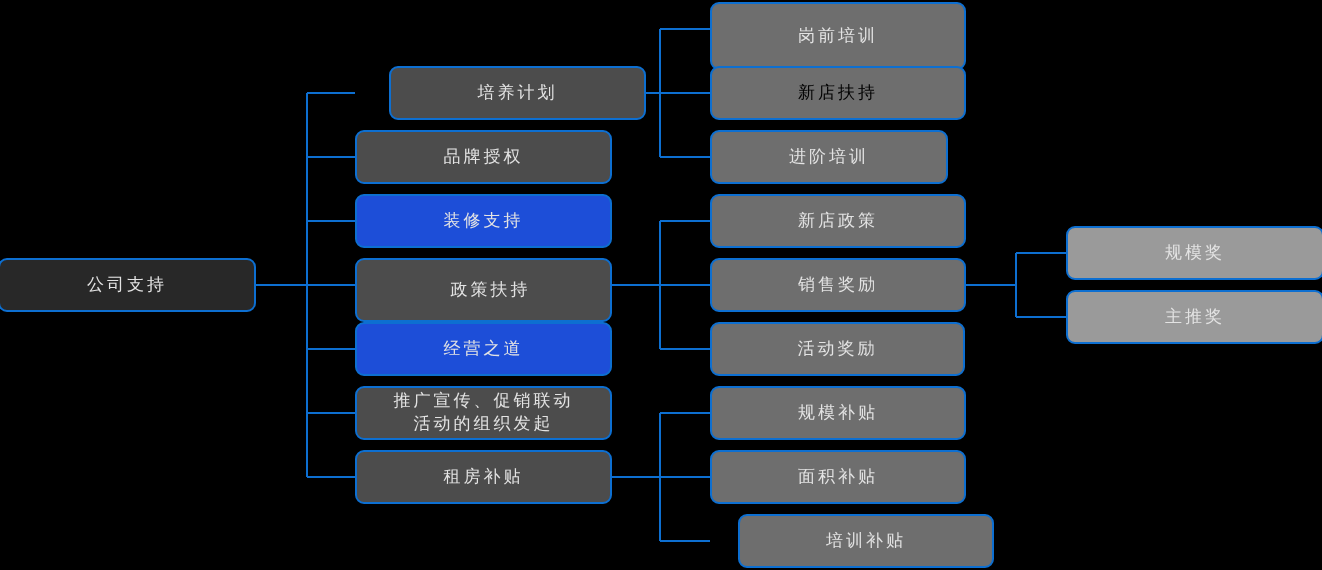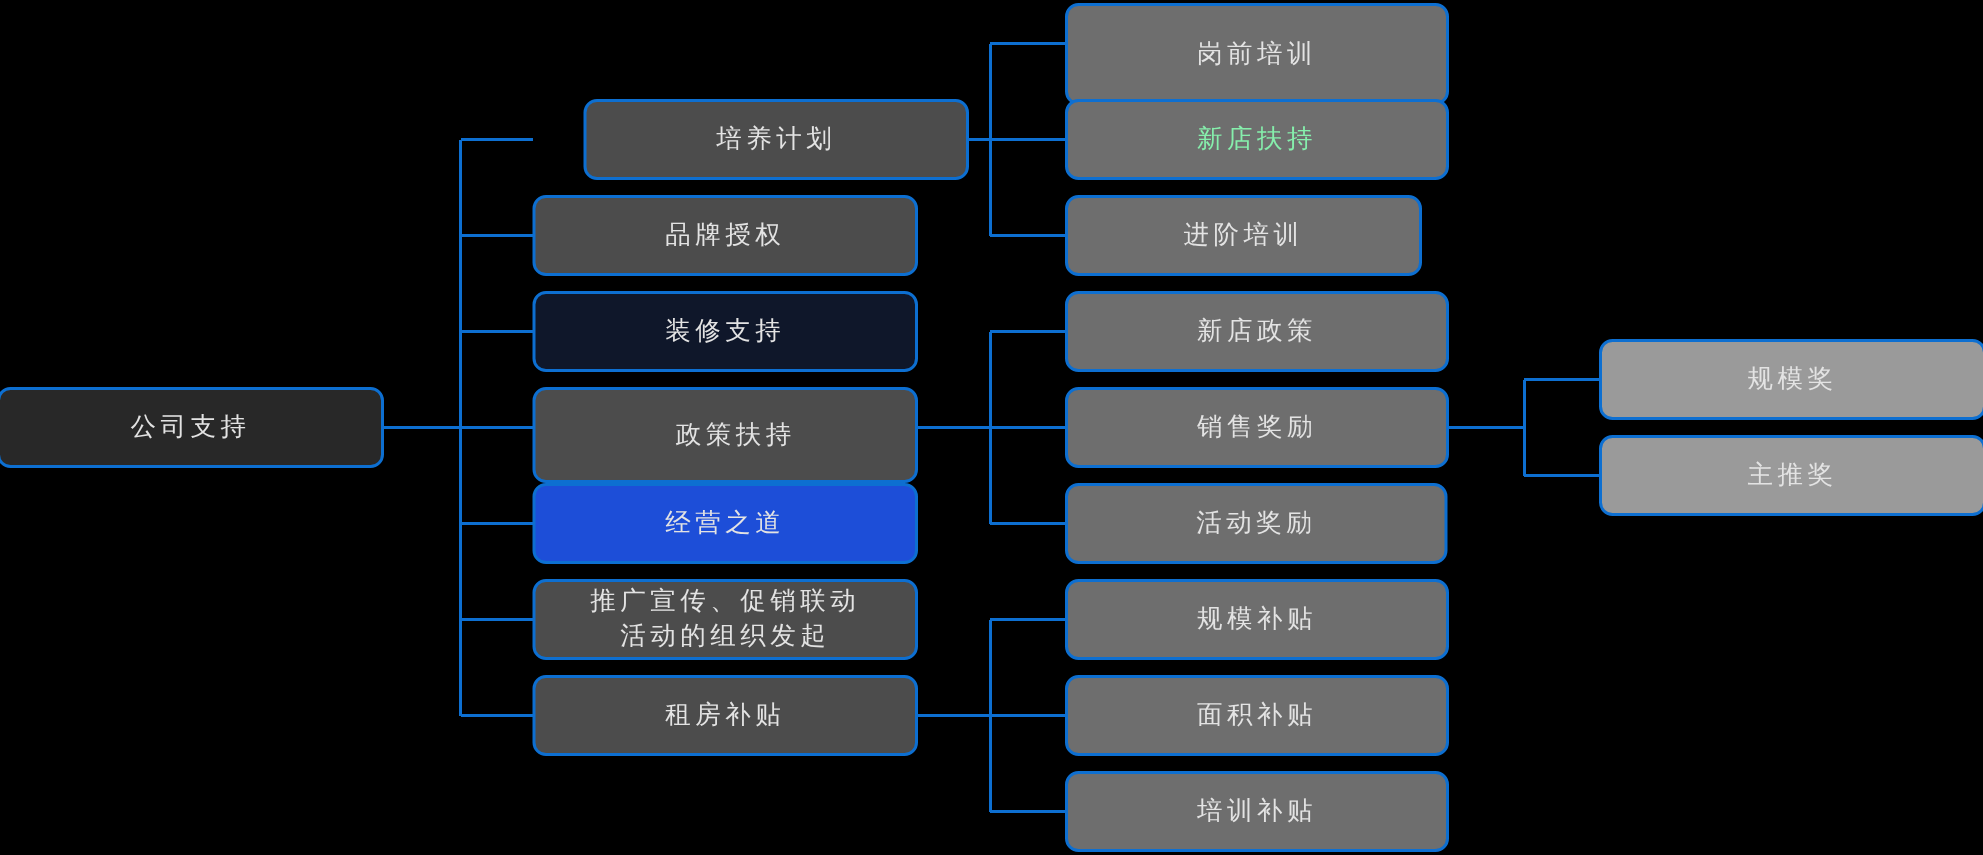--- a/index.html
+++ b/index.html
@@ -78,31 +78,31 @@
       <line x1="660" y1="541" x2="710" y2="541" stroke="#0d6fd1" stroke-width="2" shape-rendering="crispEdges"></line>
       <line x1="966" y1="285" x2="1016" y2="285" stroke="#0d6fd1" stroke-width="2" shape-rendering="crispEdges"></line>
       <line x1="1016" y1="253" x2="1016" y2="317" stroke="#0d6fd1" stroke-width="2" shape-rendering="crispEdges"></line>
       <line x1="1016" y1="253" x2="1066" y2="253" stroke="#0d6fd1" stroke-width="2" shape-rendering="crispEdges"></line>
       <line x1="1016" y1="317" x2="1066" y2="317" stroke="#0d6fd1" stroke-width="2" shape-rendering="crispEdges"></line>
     </svg>
   <div id="nodes">
       <div class="node lvl0" style="left: -2px; top: 258px; width: 258px; height: 54px; background: rgb(40, 40, 40); border-color: rgb(13, 111, 209); color: rgb(227, 227, 227);">公司支持</div>
       <div class="node lvl1" style="left: 355px; top: 66px; width: 257px; height: 54px; background: rgb(76, 76, 76); border-color: rgb(13, 111, 209); color: rgb(227, 227, 227); margin-left: 34px;">培养计划</div>
       <div class="node lvl1" style="left: 355px; top: 130px; width: 257px; height: 54px; background: rgb(76, 76, 76); border-color: rgb(13, 111, 209); color: rgb(227, 227, 227);">品牌授权</div>
-      <div class="node lvl1" style="left: 355px; top: 194px; width: 257px; height: 54px; background: #0f172a; border-color: rgb(13, 111, 209); color: rgb(227, 227, 227);">装修支持</div>
+      <div class="node lvl1" style="left: 355px; top: 194px; width: 257px; height: 54px; background: #1d4ed8; border-color: rgb(13, 111, 209); color: rgb(227, 227, 227);">装修支持</div>
       <div class="node lvl1" style="left: 355px; top: 258px; width: 257px; height: 64px; background: rgb(76, 76, 76); border-color: rgb(13, 111, 209); color: rgb(227, 227, 227); padding-left: 20px;">政策扶持</div>
       <div class="node lvl1" style="left: 355px; top: 322px; width: 257px; height: 54px; background: #1d4ed8; border-color: rgb(13, 111, 209); color: rgb(227, 227, 227);">经营之道</div>
       <div class="node lvl1" style="left: 355px; top: 386px; width: 257px; height: 54px; background: rgb(76, 76, 76); border-color: rgb(13, 111, 209); color: rgb(227, 227, 227);">推广宣传、促销联动
 活动的组织发起</div>
       <div class="node lvl1" style="left: 355px; top: 450px; width: 257px; height: 54px; background: rgb(76, 76, 76); border-color: rgb(13, 111, 209); color: rgb(227, 227, 227);">租房补贴</div>
       <div class="node lvl2" style="left: 710px; top: 2px; width: 256px; height: 68px; background: rgb(110, 110, 110); border-color: rgb(13, 111, 209); color: rgb(227, 227, 227);">岗前培训</div>
-      <div class="node lvl2" style="left: 710px; top: 66px; width: 256px; height: 54px; background: rgb(110, 110, 110); border-color: rgb(13, 111, 209); color: #86efac;">新店扶持</div>
+      <div class="node lvl2" style="left: 710px; top: 66px; width: 256px; height: 54px; background: rgb(110, 110, 110); border-color: rgb(13, 111, 209); color: #000000;">新店扶持</div>
       <div class="node lvl2" style="left: 710px; top: 130px; width: 238px; height: 54px; background: rgb(110, 110, 110); border-color: rgb(13, 111, 209); color: rgb(227, 227, 227);">进阶培训</div>
       <div class="node lvl2" style="left: 710px; top: 194px; width: 256px; height: 54px; background: rgb(110, 110, 110); border-color: rgb(13, 111, 209); color: rgb(227, 227, 227);">新店政策</div>
       <div class="node lvl2" style="left: 710px; top: 258px; width: 256px; height: 54px; background: rgb(110, 110, 110); border-color: rgb(13, 111, 209); color: rgb(227, 227, 227);">销售奖励</div>
       <div class="node lvl2" style="left: 710px; top: 322px; width: 255px; height: 54px; background: rgb(110, 110, 110); border-color: rgb(13, 111, 209); color: rgb(227, 227, 227);">活动奖励</div>
       <div class="node lvl2" style="left: 710px; top: 386px; width: 256px; height: 54px; background: rgb(110, 110, 110); border-color: rgb(13, 111, 209); color: rgb(227, 227, 227);">规模补贴</div>
       <div class="node lvl2" style="left: 710px; top: 450px; width: 256px; height: 54px; background: rgb(110, 110, 110); border-color: rgb(13, 111, 209); color: rgb(227, 227, 227);">面积补贴</div>
-      <div class="node lvl2" style="left: 710px; top: 514px; width: 256px; height: 54px; background: rgb(110, 110, 110); border-color: rgb(13, 111, 209); color: rgb(227, 227, 227);">培训补贴</div>
+      <div class="node lvl2" style="left: 738px; top: 514px; width: 256px; height: 54px; background: rgb(110, 110, 110); border-color: rgb(13, 111, 209); color: rgb(227, 227, 227);">培训补贴</div>
       <div class="node lvl3" style="left: 1066px; top: 226px; width: 258px; height: 54px; background: rgb(154, 154, 154); border-color: rgb(13, 111, 209); color: rgb(227, 227, 227);">规模奖</div>
       <div class="node lvl3" style="left: 1066px; top: 290px; width: 258px; height: 54px; background: rgb(154, 154, 154); border-color: rgb(13, 111, 209); color: rgb(227, 227, 227);">主推奖</div>
     </div>
 </div>
 
 </body></html>

